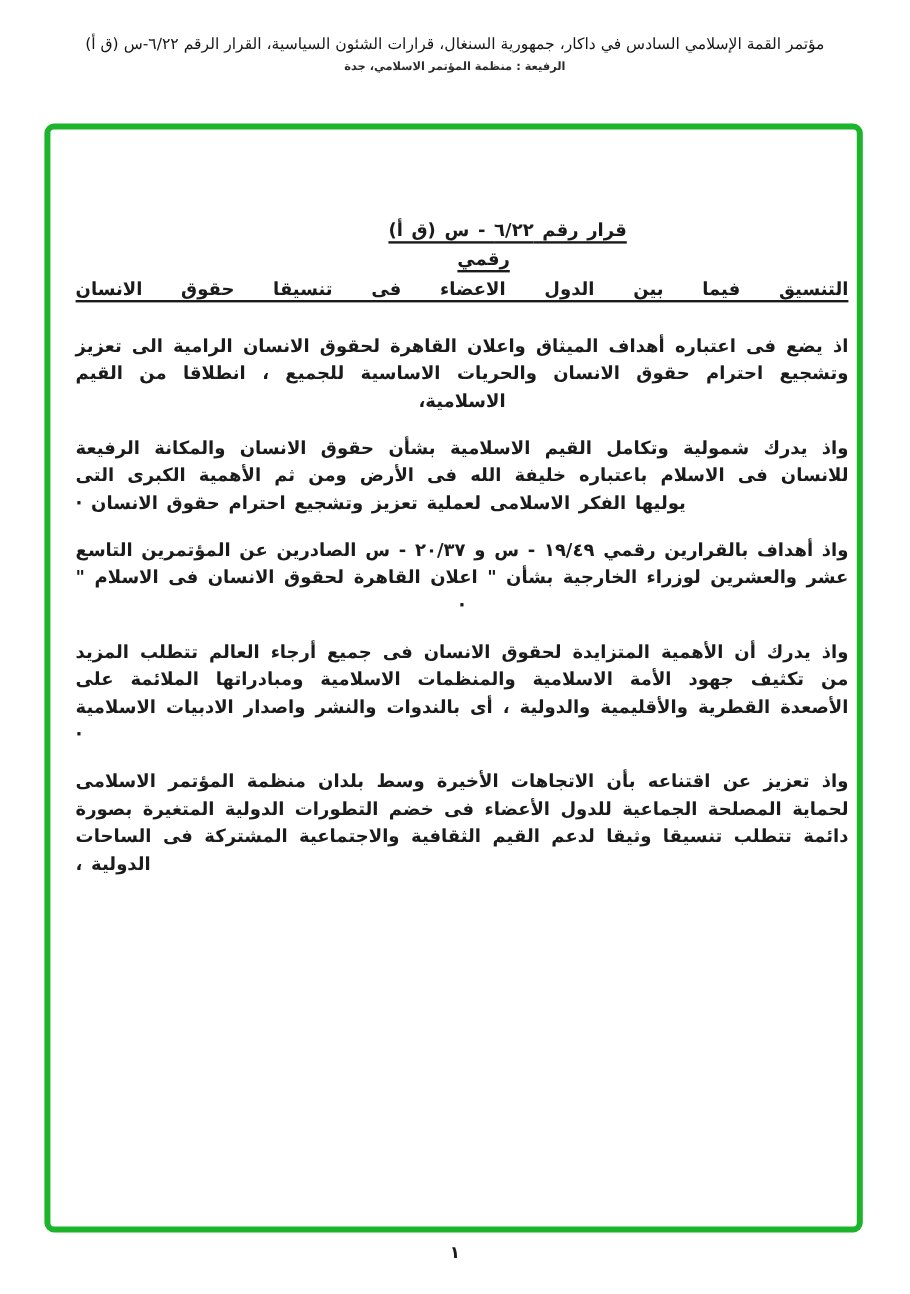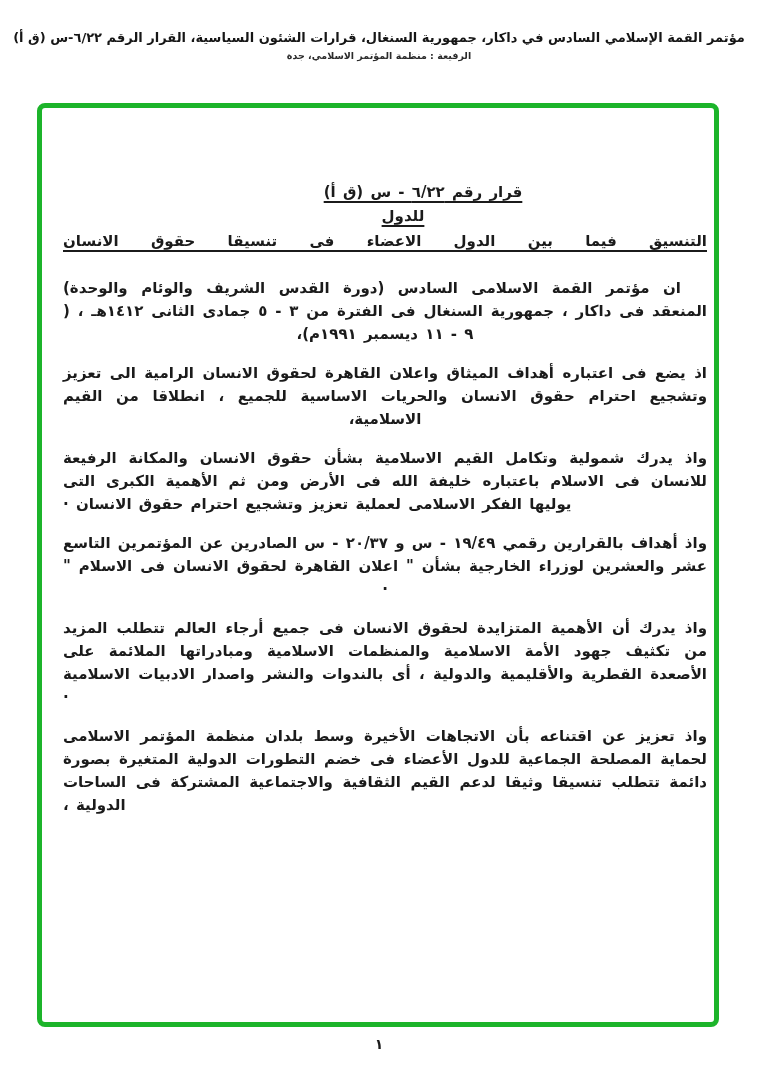--- a/index.html
+++ b/index.html
@@ -9,21 +9,21 @@
     position: relative;
     overflow: hidden;
     font-family: "DejaVu Sans", sans-serif;
   }
 
   
   .header {
     position: absolute; top: 30px; left: 6px; right: 6px;
     direction: rtl; text-align: center; color: #161616;
   }
-  .header-line1 { font-size: 13px; font-weight: bold; white-space: nowrap; }
+  .header-line1 { font-size: 13px; font-weight: normal; white-space: nowrap; }
   .header-line2 { font-size: 9.5px; font-weight: bold; margin-top: 5px; color: #2b2b2b; }
 
   
   .frame {
     position: absolute; left: 37px; top: 103px;
     width: 682px; height: 924px;
     box-sizing: border-box;
     border: 5px solid #1cb42a;
     border-radius: 8px;
   }
@@ -63,25 +63,24 @@
 <div class="header">
   <div class="header-line1">مؤتمر القمة الإسلامي السادس في داكار، جمهورية السنغال، قرارات الشئون السياسية، القرار الرقم ٦/٢٢-س (ق أ)</div>
   <div class="header-line2">الرفيعة : منظمة المؤتمر الاسلامي، جدة</div>
 </div>
 
 <div class="frame">
   <div class="doc">
 
     <div class="title-block">
       <div class="underlined title-line1">قرار رقم ٦/٢٢ - س (ق أ)</div>
-      <div class="underlined title-line2">للدول</div>
+      <div class="underlined title-line2">رقمي</div>
       <div class="underlined title-line3">التنسيق فيما بين الدول الاعضاء فى تنسيقا حقوق الانسان</div>
     </div>
 
-    <p class="para indent-first last-center"><span class="lead-empty"></span><span>ان مؤتمر القمة الاسلامى السادس (دورة القدس الشريف والوئام والوحدة) المنعقد فى داكار ، جمهورية السنغال فى الفترة من ٣ - ٥ جمادى الثانى ١٤١٢هـ ، ( ٩ - ١١ ديسمبر ١٩٩١م)،</span></p>
 
     <p class="para last-center"><span class="lead">اذ يضع فى اعتباره</span><span> أهداف الميثاق واعلان القاهرة لحقوق الانسان الرامية الى تعزيز وتشجيع احترام حقوق الانسان والحريات الاساسية للجميع ، انطلاقا من القيم الاسلامية،</span></p>
 
     <p class="para last-left"><span class="lead">واذ يدرك</span><span> شمولية وتكامل القيم الاسلامية بشأن حقوق الانسان والمكانة الرفيعة للانسان فى الاسلام باعتباره خليفة الله فى الأرض ومن ثم الأهمية الكبرى التى يوليها الفكر الاسلامى لعملية تعزيز وتشجيع احترام حقوق الانسان ·</span></p>
 
     <p class="para last-center"><span class="lead">واذ أهداف</span><span> بالقرارين رقمي ١٩/٤٩ - س و ٢٠/٣٧ - س الصادرين عن المؤتمرين التاسع عشر والعشرين لوزراء الخارجية بشأن " اعلان القاهرة لحقوق الانسان فى الاسلام " ·</span></p>
 
     <p class="para last-left"><span class="lead">واذ يدرك</span><span> أن الأهمية المتزايدة لحقوق الانسان فى جميع أرجاء العالم تتطلب المزيد من تكثيف جهود الأمة الاسلامية والمنظمات الاسلامية ومبادراتها الملائمة على الأصعدة القطرية والأقليمية والدولية ، أى بالندوات والنشر واصدار الادبيات الاسلامية ·</span></p>
 
     <p class="para last-left"><span class="lead">واذ تعزيز عن اقتناعه</span><span> بأن الاتجاهات الأخيرة وسط بلدان منظمة المؤتمر الاسلامى لحماية المصلحة الجماعية للدول الأعضاء فى خضم التطورات الدولية المتغيرة بصورة دائمة تتطلب تنسيقا وثيقا لدعم القيم الثقافية والاجتماعية المشتركة فى الساحات الدولية ،</span></p>

